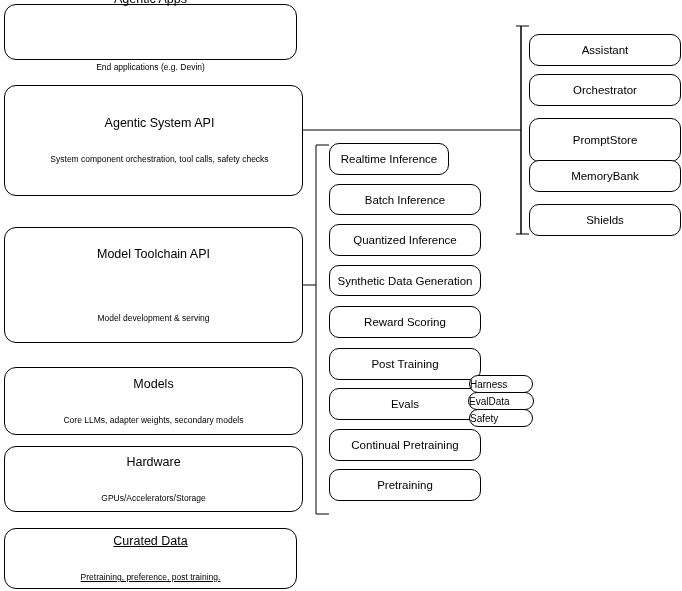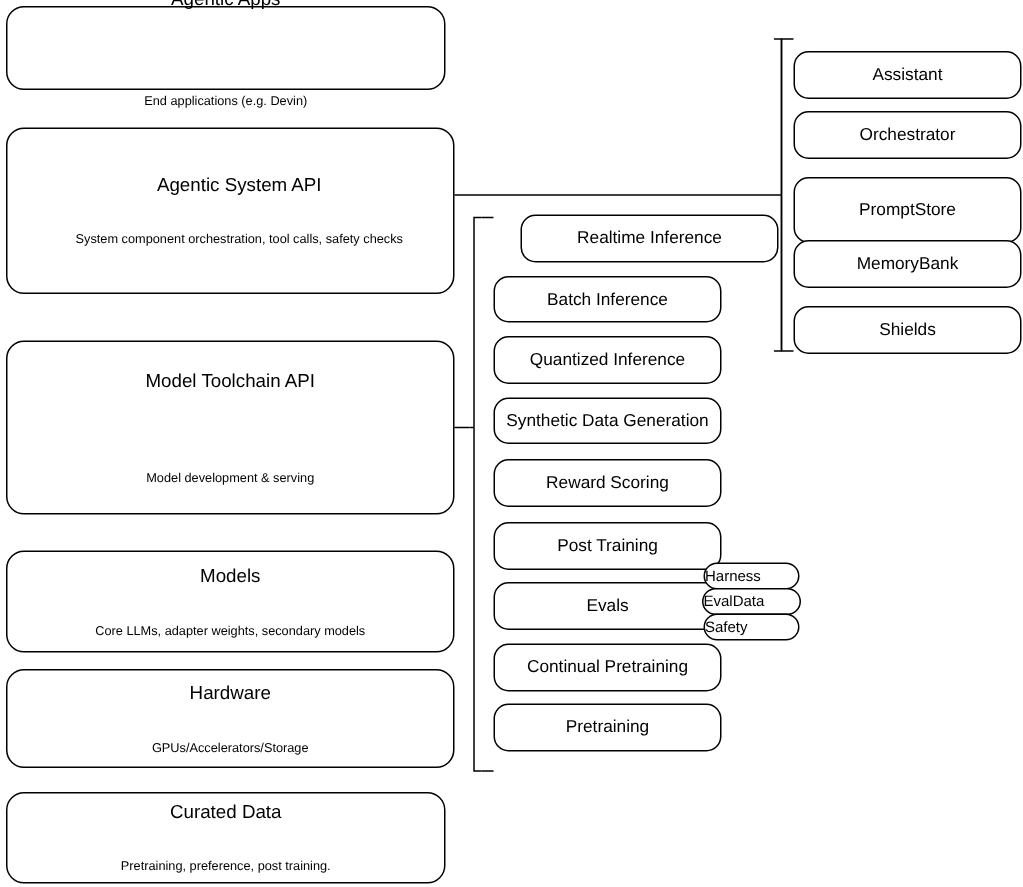--- a/index.html
+++ b/index.html
@@ -115,42 +115,42 @@
   <div class="layer-box" style="left:4px; top:367px; width:299px; height:68px;">
     <div class="layer-title">Models</div>
     <div class="layer-sub">Core LLMs, adapter weights, secondary models</div>
   </div>
 
   <div class="layer-box" style="left:4px; top:446px; width:299px; height:66px;">
     <div class="layer-title">Hardware</div>
     <div class="layer-sub">GPUs/Accelerators/Storage</div>
   </div>
 
-  <div class="layer-box" style="left:4px; top:528px; width:293px; height:61px;">
+  <div class="layer-box" style="left:4px; top:528px; width:293px; height:61px;text-decoration:underline;">
     <div class="layer-title">Curated Data</div>
     <div class="layer-sub">Pretraining, preference, post training.</div>
   </div>
 
   <div class="pill" style="left:529px; top:34px; width:152px; height:32px;">
     <span>Assistant</span>
   </div>
   <div class="pill" style="left:529px; top:74px; width:152px; height:32px;">
     <span>Orchestrator</span>
   </div>
   <div class="pill" style="left:529px; top:118px; width:152px; height:44px;">
     <span>PromptStore</span>
   </div>
   <div class="pill" style="left:529px; top:160px; width:152px; height:32px;">
     <span>MemoryBank</span>
   </div>
   <div class="pill" style="left:529px; top:204px; width:152px; height:32px;">
     <span>Shields</span>
   </div>
 
-  <div class="pill" style="left:347px; top:143px; width:172px; height:32px;">
+  <div class="pill" style="left:329px; top:143px; width:120px; height:32px;">
     <span>Realtime Inference</span>
   </div>
   <div class="pill" style="left:329px; top:184px; width:152px; height:31px;">
     <span>Batch Inference</span>
   </div>
   <div class="pill" style="left:329px; top:224px; width:152px; height:32px;">
     <span>Quantized Inference</span>
   </div>
   <div class="pill" style="left:329px; top:265px; width:152px; height:31px;">
     <span>Synthetic Data Generation</span>

